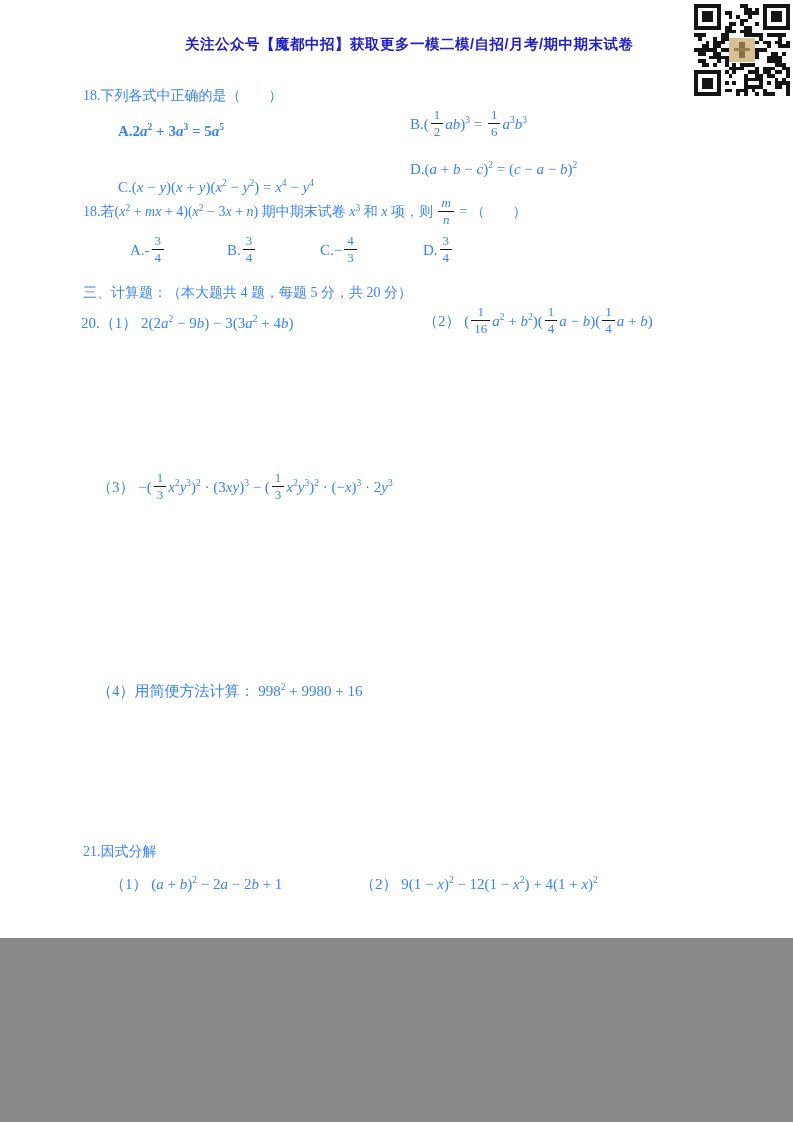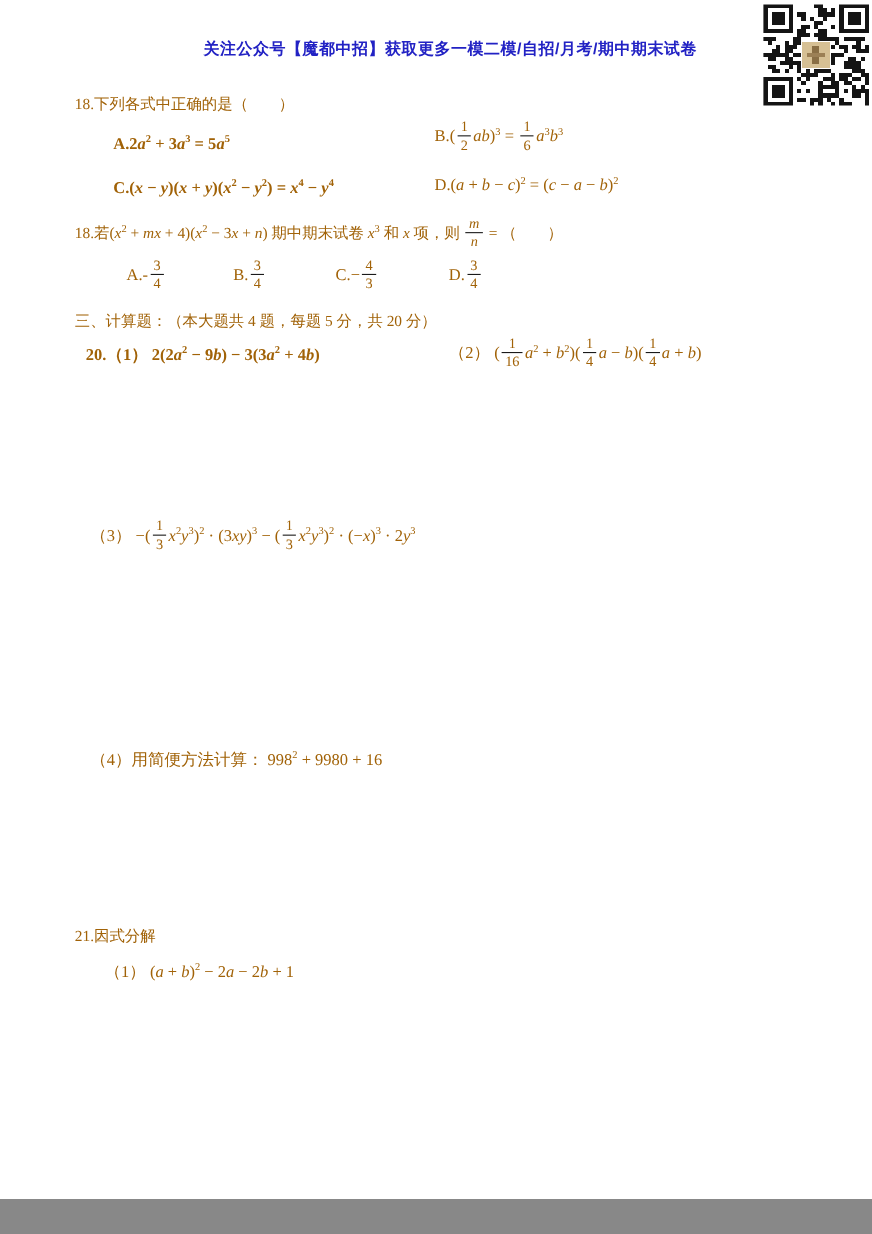--- a/index.html
+++ b/index.html
@@ -1,30 +1,30 @@
 <!DOCTYPE html>
 <html><head>
 <meta charset="utf-8">
 <style>
   * { margin:0; padding:0; box-sizing:border-box; }
   body { background:#888; font-family:"Liberation Serif", serif; }
   .page {
-    position:relative; width:793px; height:1090px; margin:0 auto;
+    position:relative; width:793px; height:938px; margin:0 auto;
     background:#ffffff; color:#1a1a1a; overflow:hidden;
   }
   .banner {
     position:absolute; left:185px; top:35px;
     font-family:"Liberation Sans", sans-serif;
     font-weight:bold; font-size:14.5px; letter-spacing:0.5px;
     color:#2222c4;
   }
   .qr { position:absolute; left:694px; top:4px; width:96px; height:92px; }
   .line {
     position:absolute; white-space:nowrap;
-    font-size:14px; line-height:1.45; color:#a16207;
+    font-size:14px; line-height:1.45; color:#3b82f6;margin-left:15px;
   }
   .math { font-size:15px; }
   .line i { font-style:italic; font-family:"Liberation Serif", serif; }
   .rm { font-style:normal; }
   sup { font-size:9.5px; vertical-align:super; line-height:0; }
   .frac {
     display:inline-flex; flex-direction:column; align-items:stretch;
     vertical-align:middle; text-align:center; line-height:1.05;
     font-size:13px; margin:0 2px; position:relative; top:-2px;
   }
@@ -242,21 +242,21 @@
 
   <div class="line" style="left:68px; top:86px;">18.下列各式中正确的是（　　）</div>
   <div class="line math" style="left:103px; top:121px;font-weight:bold;"><span class="rm">A.</span>2<i>a</i><sup>2</sup> + 3<i>a</i><sup>3</sup> = 5<i>a</i><sup>5</sup></div>
   <div class="line math" style="left:395px; top:110px;"><span class="rm">B.</span>(<span class="frac">
         <span class="num">1</span>
         <span class="den">2</span>
       </span><i>ab</i>)<sup>3</sup> = <span class="frac">
         <span class="num">1</span>
         <span class="den">6</span>
       </span><i>a</i><sup>3</sup><i>b</i><sup>3</sup></div>
-  <div class="line math" style="left:103px; top:161px;font-weight:bold;"><span class="rm">C.</span>(<i>x</i> − <i>y</i>)(<i>x</i> + <i>y</i>)(<i>x</i><sup>2</sup> − <i>y</i><sup>2</sup>) = <i>x</i><sup>4</sup> − <i>y</i><sup>4</sup></div>
+  <div class="line math" style="left:103px; top:177px;"><span class="rm">C.</span>(<i>x</i> − <i>y</i>)(<i>x</i> + <i>y</i>)(<i>x</i><sup>2</sup> − <i>y</i><sup>2</sup>) = <i>x</i><sup>4</sup> − <i>y</i><sup>4</sup></div>
   <div class="line math" style="left:395px; top:159px;"><span class="rm">D.</span>(<i>a</i> + <i>b</i> − <i>c</i>)<sup>2</sup> = (<i>c</i> − <i>a</i> − <i>b</i>)<sup>2</sup></div>
 
   <div class="line math" style="left:68px; top:198px; font-size:14px;"><span class="rm">18.若</span>(<i>x</i><sup>2</sup> + <i>mx</i> + 4)(<i>x</i><sup>2</sup> − 3<i>x</i> + <i>n</i>) <span class="rm">期中期末试卷 </span><i>x</i><sup>3</sup><span class="rm"> 和 </span><i>x</i><span class="rm"> 项，则 </span><span class="frac it">
         <span class="num">m</span>
         <span class="den">n</span>
       </span> = <span class="rm">（　　）</span></div>
   <div class="line math" style="left:115px; top:236px;"><span class="rm">A.-</span><span class="frac">
         <span class="num">3</span>
         <span class="den">4</span>
       </span></div>
@@ -268,21 +268,21 @@
         <span class="num">4</span>
         <span class="den">3</span>
       </span></div>
   <div class="line math" style="left:408px; top:236px;"><span class="rm">D.</span><span class="frac">
         <span class="num">3</span>
         <span class="den">4</span>
       </span></div>
 
   <div class="line" style="left:68px; top:283px;">三、计算题：（本大题共 4 题，每题 5 分，共 20 分）</div>
 
-  <div class="line math" style="left:78px; top:313px;font-weight:bold;"><span class="rm">20.（1） </span>2(2<i>a</i><sup>2</sup> − 9<i>b</i>) − 3(3<i>a</i><sup>2</sup> + 4<i>b</i>)</div>
+  <div class="line math" style="left:66px; top:313px;"><span class="rm">20.（1） </span>2(2<i>a</i><sup>2</sup> − 9<i>b</i>) − 3(3<i>a</i><sup>2</sup> + 4<i>b</i>)</div>
   <div class="line math" style="left:408px; top:307px;"><span class="rm">（2） </span>(<span class="frac">
         <span class="num">1</span>
         <span class="den">16</span>
       </span><i>a</i><sup>2</sup> + <i>b</i><sup>2</sup>)(<span class="frac">
         <span class="num">1</span>
         <span class="den">4</span>
       </span><i>a</i> − <i>b</i>)(<span class="frac">
         <span class="num">1</span>
         <span class="den">4</span>
       </span><i>a</i> + <i>b</i>)</div>
@@ -291,14 +291,15 @@
         <span class="den">3</span>
       </span><i>x</i><sup>2</sup><i>y</i><sup>3</sup>)<sup>2</sup> · (3<i>xy</i>)<sup>3</sup> − (<span class="frac">
         <span class="num">1</span>
         <span class="den">3</span>
       </span><i>x</i><sup>2</sup><i>y</i><sup>3</sup>)<sup>2</sup> · (−<i>x</i>)<sup>3</sup> · 2<i>y</i><sup>3</sup></div>
   <div class="line math" style="left:82px; top:681px;"><span class="rm">（4）用简便方法计算： </span>998<sup>2</sup> + 9980 + 16</div>
 
 
   <div class="line" style="left:68px; top:842px;text-align:right;">21.因式分解</div>
   <div class="line math" style="left:95px; top:874px;"><span class="rm">（1） </span>(<i>a</i> + <i>b</i>)<sup>2</sup> − 2<i>a</i> − 2<i>b</i> + 1</div>
+  <div class="line math" style="left:345px; top:874px;"><span class="rm">（2） </span>9(1 − <i>x</i>)<sup>2</sup> − 12(1 − <i>x</i><sup>2</sup>) + 4(1 + <i>x</i>)<sup>2</sup></div>
 
 </div>
 
 </body></html>

